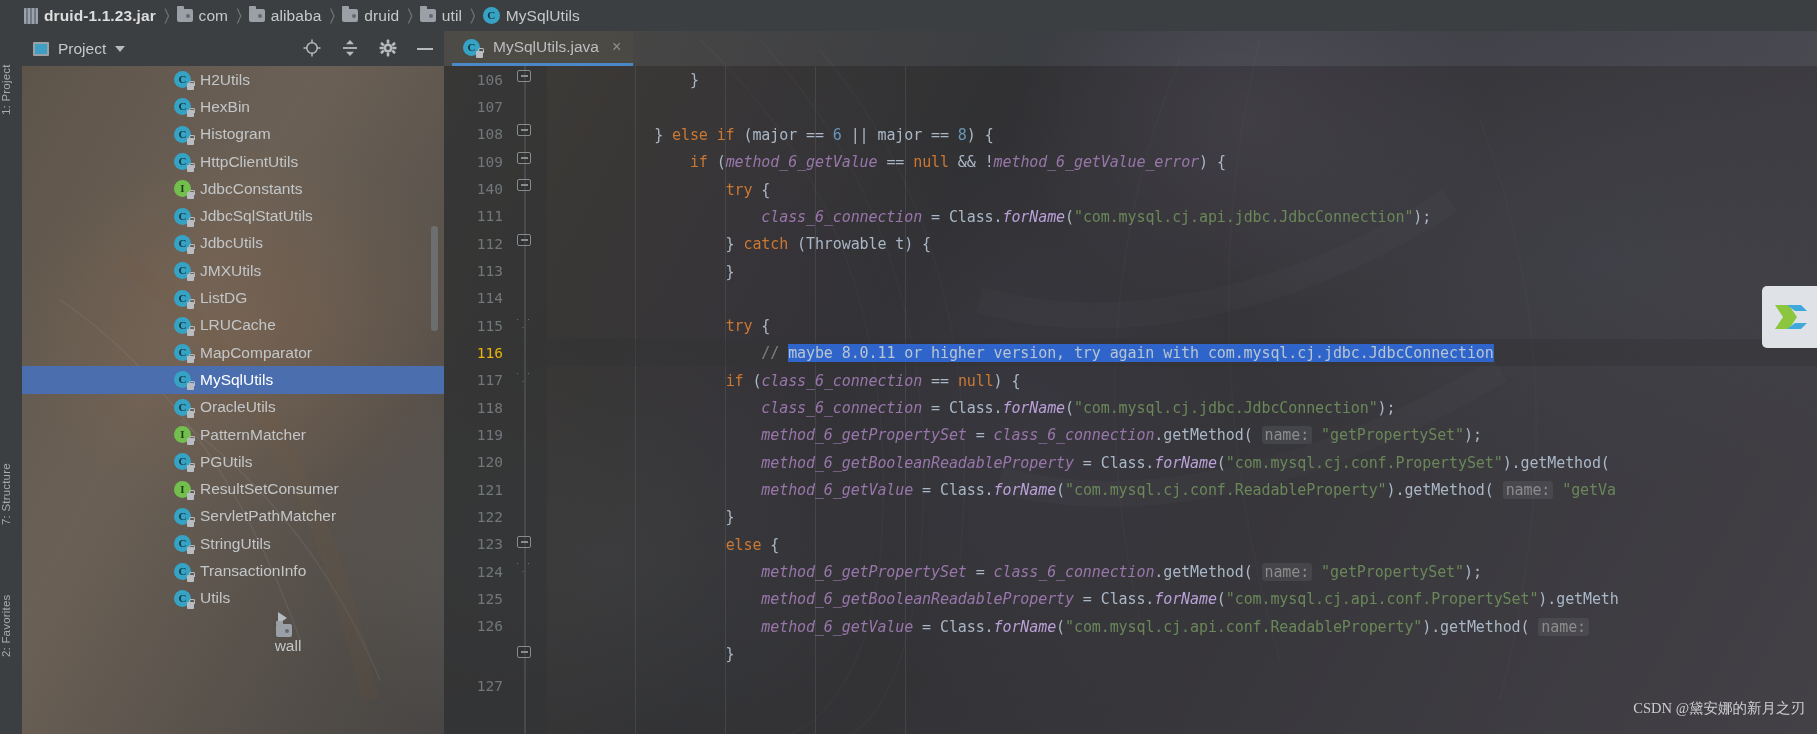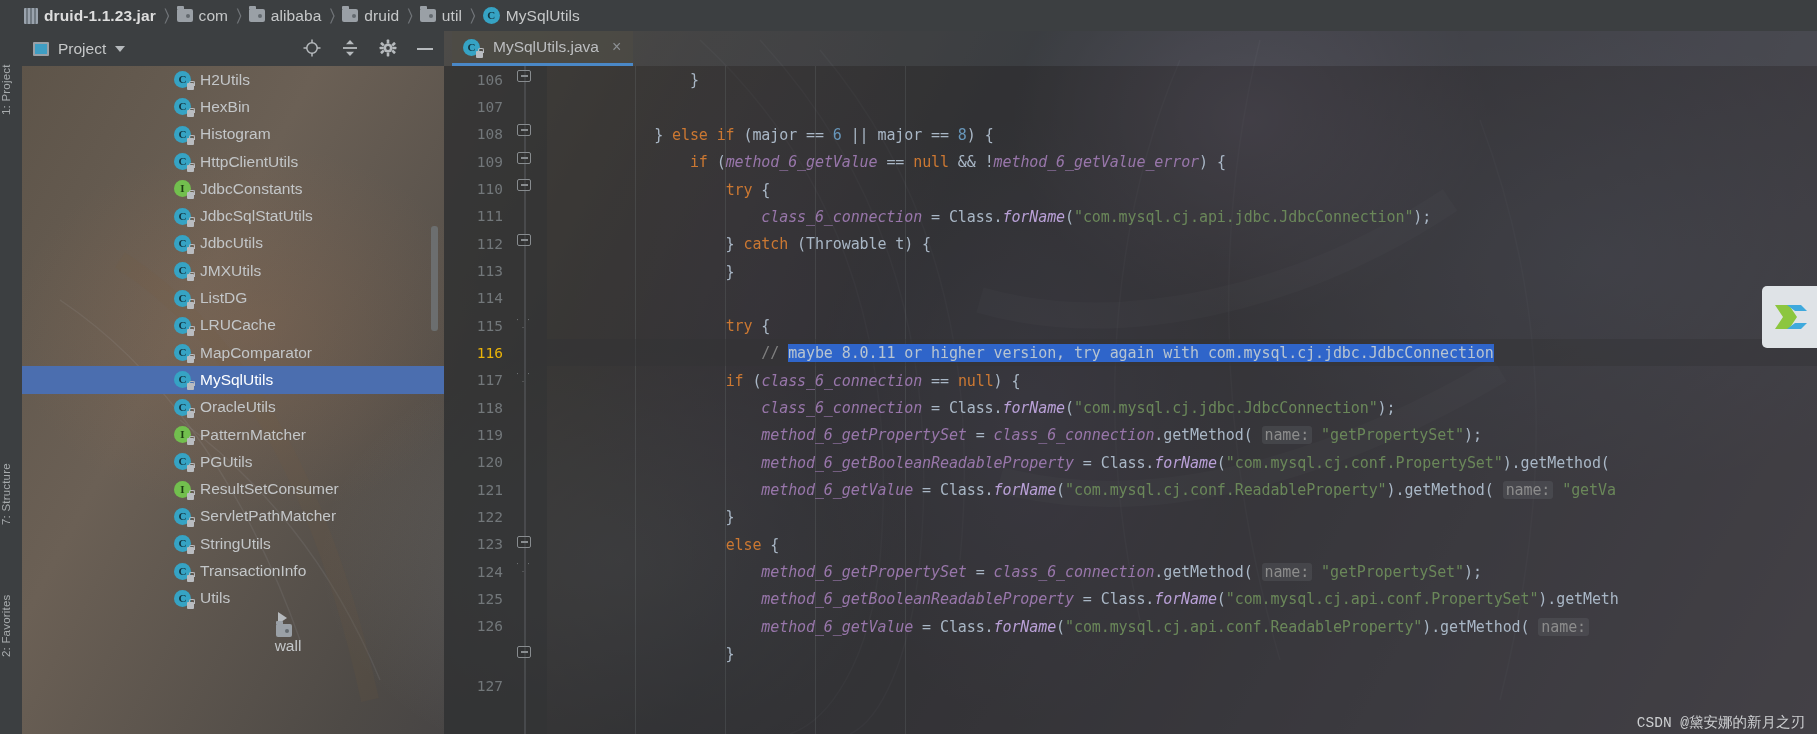--- a/index.html
+++ b/index.html
@@ -272,23 +272,23 @@
 
   
   .float-badge {
     position: absolute; right: 0; top: 286px; width: 55px; height: 62px;
     background: rgba(236,240,243,0.93); border-radius: 5px 0 0 5px;
     display: flex; align-items: center; justify-content: center;
     z-index: 60;
   }
 
   .watermark {
-    position: absolute; right: 12px; bottom: 2px;
+    position: absolute; right: 12px; bottom: 16px;
     color: #d8dadc; font-size: 14.5px; opacity: .92;
-    font-family: Liberation Mono, monospace;
+    font-family: Liberation Serif, serif;
     z-index: 70; white-space: nowrap;
   }
 </style>
 </head>
 <body>
 
 <div id="app">
 
   <div class="wallpaper"></div>
   <svg class="wall-streaks" width="1817" height="734">
@@ -498,21 +498,21 @@
     </div>
 
     <div class="code-area">
 
       <div class="gutter">
         <div class="fold-rail"></div>
         <div class="gutter-line" style="top:6px">106</div>
         <div class="gutter-line" style="top:33px">107</div>
         <div class="gutter-line" style="top:60px">108</div>
         <div class="gutter-line" style="top:88px">109</div>
-        <div class="gutter-line" style="top:115px">110</div>
+        <div class="gutter-line" style="top:115px">140</div>
         <div class="gutter-line" style="top:142px">111</div>
         <div class="gutter-line" style="top:170px">112</div>
         <div class="gutter-line" style="top:197px">113</div>
         <div class="gutter-line" style="top:224px">114</div>
         <div class="gutter-line" style="top:252px">115</div>
         <div class="gutter-line current" style="top:279px">116</div>
         <div class="gutter-line" style="top:306px">117</div>
         <div class="gutter-line" style="top:334px">118</div>
         <div class="gutter-line" style="top:361px">119</div>
         <div class="gutter-line" style="top:388px">120</div>

